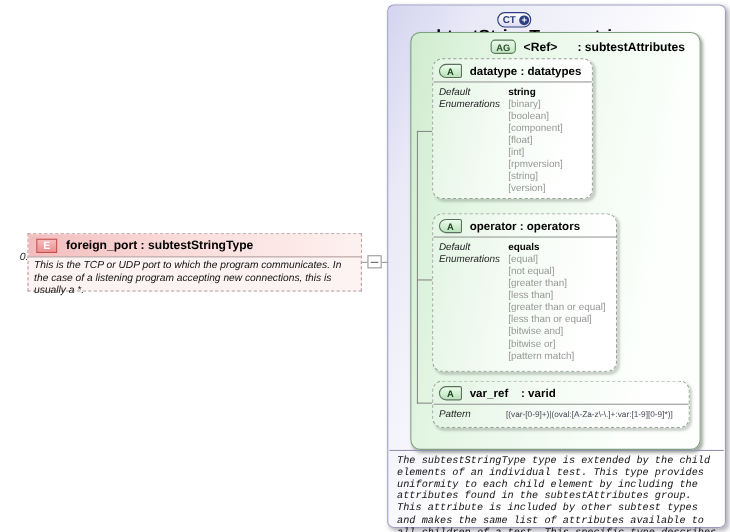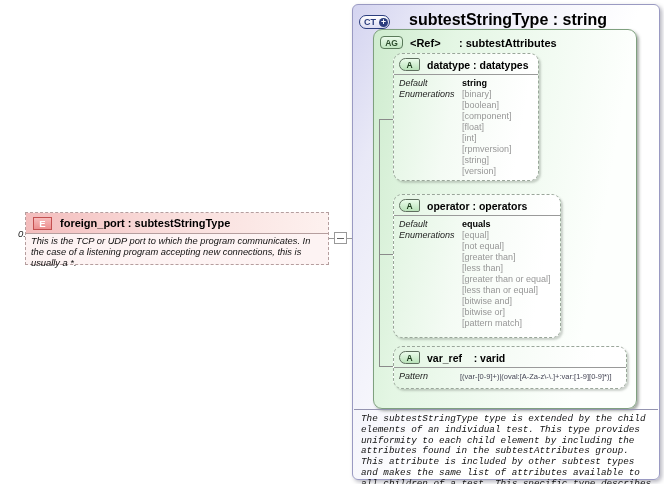--- a/index.html
+++ b/index.html
@@ -36,42 +36,42 @@
     display:flex; align-items:center; justify-content:center;
   }
   .conn-dash { width:7px; height:1px; background:#666; }
   
   .ct-card {
     position:absolute; left:352px; top:4px; width:308px; height:476px;
     border:1px solid #9a9ac2; border-radius:6px;
     background:linear-gradient(115deg,#d4d4f0 0%,#e9e9f7 16%,#ffffff 55%);
     box-shadow:2px 2px 4px rgba(90,90,110,0.45); box-sizing:border-box;
   }
-  .ct-header { position:absolute; left:6px; top:6px; display:flex; align-items:flex-end; }
+  .ct-header { position:absolute; left:6px; top:6px; display:flex; align-items:center;flex-direction:column; }
   .ct-badge {
     position:relative; width:31px; height:14px; flex:none;
     border:1px solid #2c3e7e; border-radius:7px;
     background:linear-gradient(180deg,#ffffff,#dcdcf2);
     color:#2c3e7e; font-size:9px; font-weight:bold;
     display:flex; align-items:center; padding-left:4px; box-sizing:border-box;
   }
   .ct-plus {
     position:absolute; right:1px; top:1.5px; width:9px; height:9px; border-radius:50%;
     background:#2c3e7e; color:#fff; font-size:8.5px; font-weight:bold;
     line-height:9px; text-align:center;
   }
   .ct-title { margin-left:19px; font-size:16px; font-weight:bold; color:#000; white-space:pre; }
   
   .ag-card {
     position:absolute; left:20px; top:24px; width:264px; height:380px;
     border:1px solid #7fa07f; border-radius:9px;
     background:linear-gradient(100deg,#cfeccf 0%,#e4f6e4 25%,#fdfffd 80%);
     box-shadow:2px 2px 3px rgba(80,90,80,0.5); box-sizing:border-box;
   }
-  .ag-header { display:flex; align-items:center; padding:6px 0 0 6px; }
+  .ag-header { display:flex; align-items:center; padding:6px 0 0 24px;margin-left:48px; }
   .ag-badge {
     width:23px; height:13px; flex:none; border:1px solid #5a7a5a; border-radius:4px;
     background:linear-gradient(180deg,#eafaea,#c2e6c2);
     color:#2e4e2e; font-size:8.5px; font-weight:bold;
     display:flex; align-items:center; justify-content:center; box-sizing:border-box;
   }
   .ag-title { margin-left:7px; font-size:11px; font-weight:bold; color:#000; white-space:pre; }
   
   .trunk { position:absolute; left:26px; top:114px; width:1px; height:248px; background:#8a8a8a; }
   .stub { position:absolute; left:26px; width:14px; height:1px; background:#8a8a8a; }

